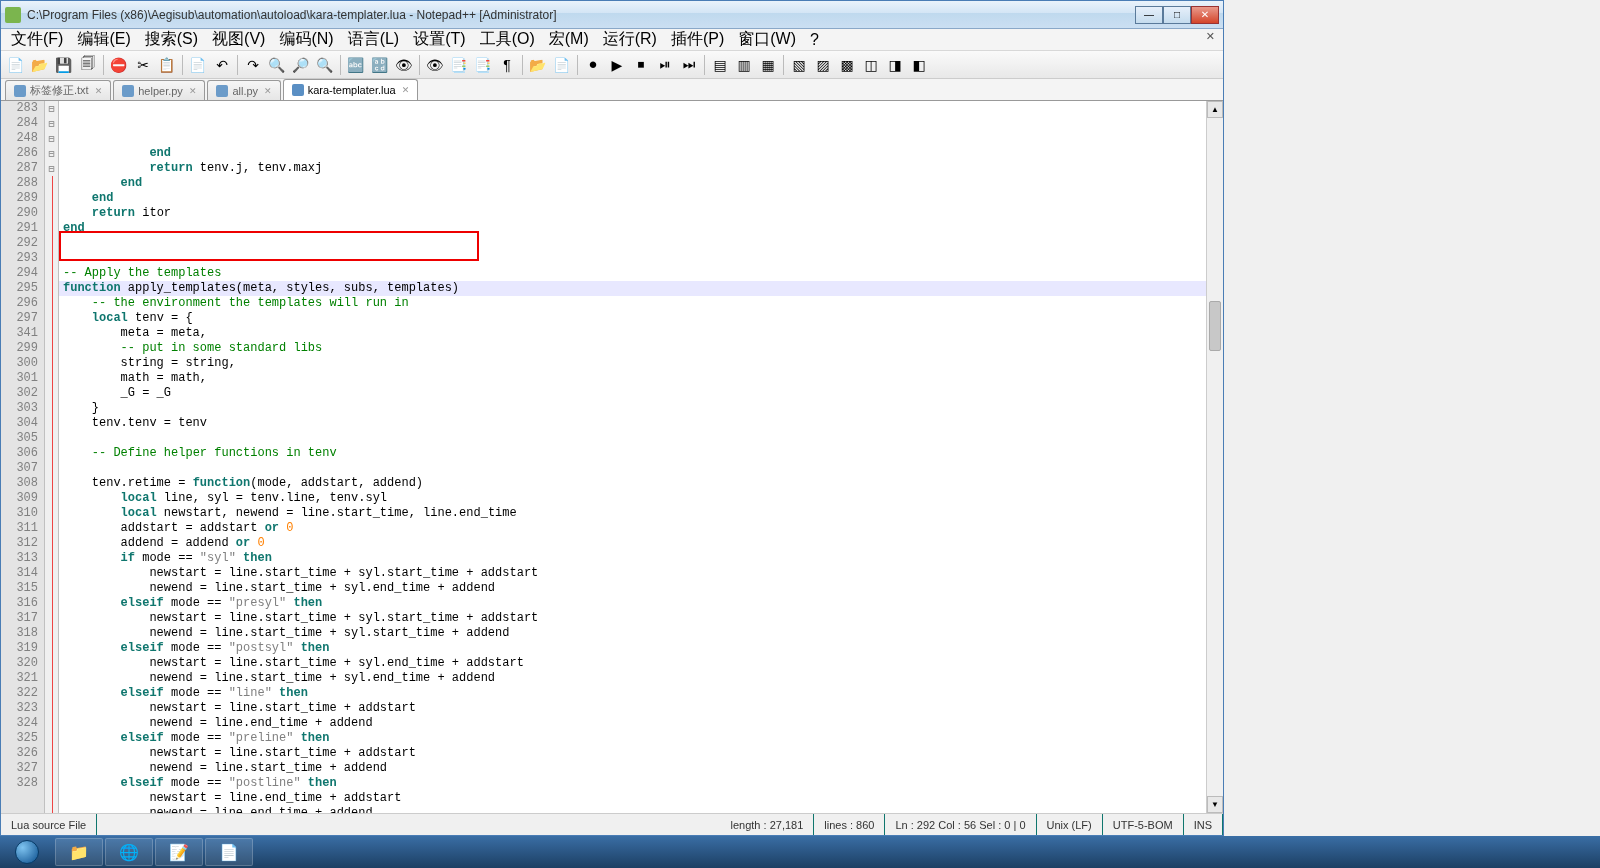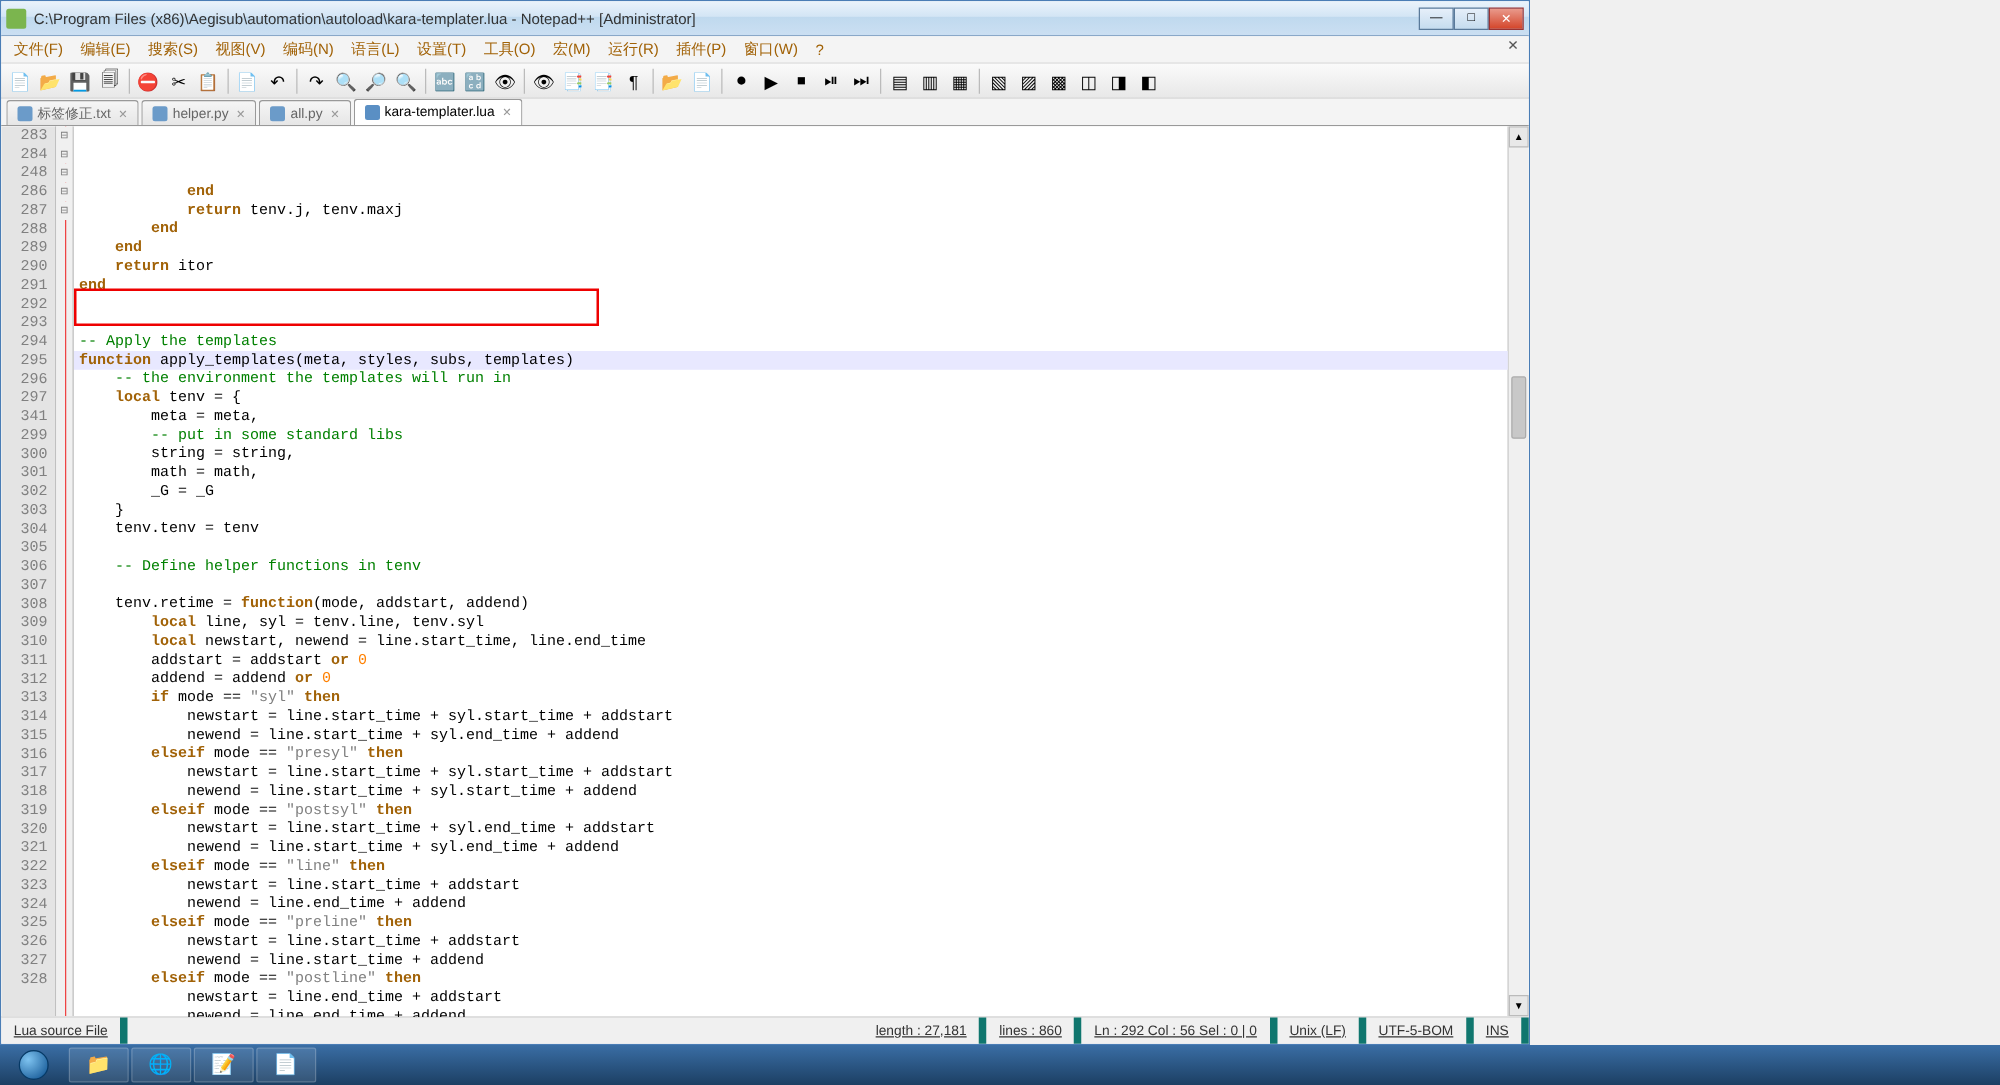--- a/index.html
+++ b/index.html
@@ -6,49 +6,49 @@
 body { font-family: "Microsoft YaHei", "Segoe UI", Tahoma, sans-serif; font-size: 12px; background: #f0f0f0; overflow: hidden; }
 .window { width: 1224px; height: 836px; background: #fff; border: 1px solid #4a7db5; display: flex; flex-direction: column; position: relative; }
 .titlebar { height: 28px; background: linear-gradient(to bottom, #eaf3fb 0%, #d3e5f5 45%, #bfd9ee 46%, #cbdff2 100%); display: flex; align-items: center; padding: 0 4px; border-bottom: 1px solid #8aa8c8; }
 .titlebar .icon { width: 16px; height: 16px; background: #7bb54e; margin-right: 6px; border-radius: 2px; }
 .titlebar .title { flex: 1; color: #333; font-size: 12px; }
 .titlebar .winbtns { display: flex; gap: 0; }
 .titlebar .winbtn { width: 28px; height: 18px; border: 1px solid #5a7a9a; background: linear-gradient(to bottom,#e6effa,#c5dcee); display: flex; align-items: center; justify-content: center; font-size: 10px; cursor: pointer; }
 .titlebar .winbtn.close { background: linear-gradient(to bottom,#e99a8c,#d4452a); color: #fff; border-color: #933; }
 .topclose { position: absolute; top: 29px; right: 4px; font-size: 11px; color: #555; cursor: pointer; padding: 0 4px; }
 .menubar { height: 22px; background: #f4f4f4; display: flex; align-items: center; padding: 0 4px; gap: 2px; border-bottom: 1px solid #d8d8d8; }
-.menubar .mitem { padding: 2px 6px; cursor: pointer; font-size: 12px; color: #a16207; }
+.menubar .mitem { padding: 2px 6px; cursor: pointer; font-size: 16px; color: #000000; }
 .toolbar { height: 28px; background: linear-gradient(to bottom,#fafafa,#e8e8e8); border-bottom: 1px solid #ccc; display: flex; align-items: center; padding: 0 4px; gap: 2px; }
 .toolbar .tbtn { width: 22px; height: 22px; display: flex; align-items: center; justify-content: center; font-size: 14px; cursor: pointer; border: 1px solid transparent; border-radius: 2px; }
 .toolbar .sep { width: 1px; height: 20px; background: #bbb; margin: 0 2px; }
 .tabbar { height: 22px; background: #f4f4f4; display: flex; align-items: flex-end; padding: 0 4px; border-bottom: 1px solid #999; }
 .tab { height: 20px; padding: 0 8px; background: linear-gradient(to bottom,#f6f6f6,#e6e6e6); border: 1px solid #999; border-bottom: none; border-radius: 3px 3px 0 0; margin-right: 2px; display: flex; align-items: center; gap: 4px; font-size: 11px; color: #666; cursor: pointer; }
 .tab .ticon { width: 12px; height: 12px; background: #6b9bc9; border-radius: 2px; }
 .tab .tclose { font-size: 9px; color: #999; margin-left: 2px; }
 .tab.active { background: #fff; color: #000; height: 21px; justify-content: space-between; }
 .tab.active .ticon { background: #5a8fc4; }
 .editor { flex: 1; display: flex; background: #fff; position: relative; overflow: hidden; }
 .gutter { width: 44px; background: #e4e4e4; border-right: 1px solid #c0c0c0; text-align: right; padding-right: 6px; font-family: Consolas, "Courier New", monospace; font-size: 12px; line-height: 15px; color: #808080; overflow: hidden; }
 .foldcol { width: 14px; background: #f0f0f0; border-right: 1px solid #c0c0c0; font-family: Consolas, monospace; font-size: 10px; line-height: 15px; color: #808080; text-align: center; overflow: hidden; position: relative; }
 .foldcol .foldline { position: absolute; left: 7px; top: 0; bottom: 0; width: 1px; background: #e44; }
 .foldmark { position: relative; z-index: 1; background: #f0f0f0; cursor: pointer; }
 .code { flex: 1; font-family: Consolas, "Courier New", monospace; font-size: 12px; line-height: 15px; white-space: pre; color: #000; overflow: auto; position: relative; }
 .code .line { height: 15px; padding-left: 4px; }
 .code .hlrow { background: #e8e8ff; }
 .code .redbox { position: absolute; border: 2px solid #e00; pointer-events: none; }
-.kw { color: #a16207; font-weight: bold; }
+.kw { color: #0f766e; font-weight: bold; }
 .cmt { color: #008000; }
 .str { color: #808080; }
 .num { color: #ff8000; }
 .vscroll { width: 17px; background: #f0f0f0; border-left: 1px solid #ccc; position: relative; }
 .vscroll .thumb { position: absolute; top: 200px; left: 2px; right: 2px; height: 50px; background: #c8c8c8; border: 1px solid #aaa; border-radius: 2px; }
 .vscroll .sbtn { height: 17px; background: #e8e8e8; border: 1px solid #bbb; display: flex; align-items: center; justify-content: center; font-size: 8px; cursor: pointer; }
 .vscroll .sbtn.bot { position: absolute; bottom: 0; left: 0; right: 0; }
 .statusbar { height: 22px; background: #f0f0f0; border-top: 1px solid #ccc; display: flex; align-items: center; font-size: 11px; color: #333; }
-.statusbar .cell { padding: 0 10px; border-right: 6px solid #0f766e; height: 100%; display: flex; align-items: center; text-decoration: underline; }
+.statusbar .cell { padding: 0 10px; border-right: 1px solid #0f766e; height: 100%; display: flex; align-items: center; }
 .statusbar .spacer { flex: 1; }
 .taskbar { height: 32px; background: linear-gradient(to bottom, #3a6ea5, #1c3f63); display: flex; align-items: center; }
 .taskbar .start { width: 54px; height: 32px; display: flex; align-items: center; justify-content: center; }
 .taskbar .start .orb { width: 24px; height: 24px; border-radius: 50%; background: radial-gradient(circle at 30% 30%, #7ec3f0, #0a4d8c); border: 1px solid #063a66; }
 .taskbar .tbtn2 { width: 48px; height: 28px; margin: 2px 1px; background: rgba(255,255,255,0.1); border: 1px solid rgba(255,255,255,0.2); border-radius: 2px; display: flex; align-items: center; justify-content: center; font-size: 16px; cursor: pointer; }
 </style>
 </head>
 <body>
 
 <div class="window">

